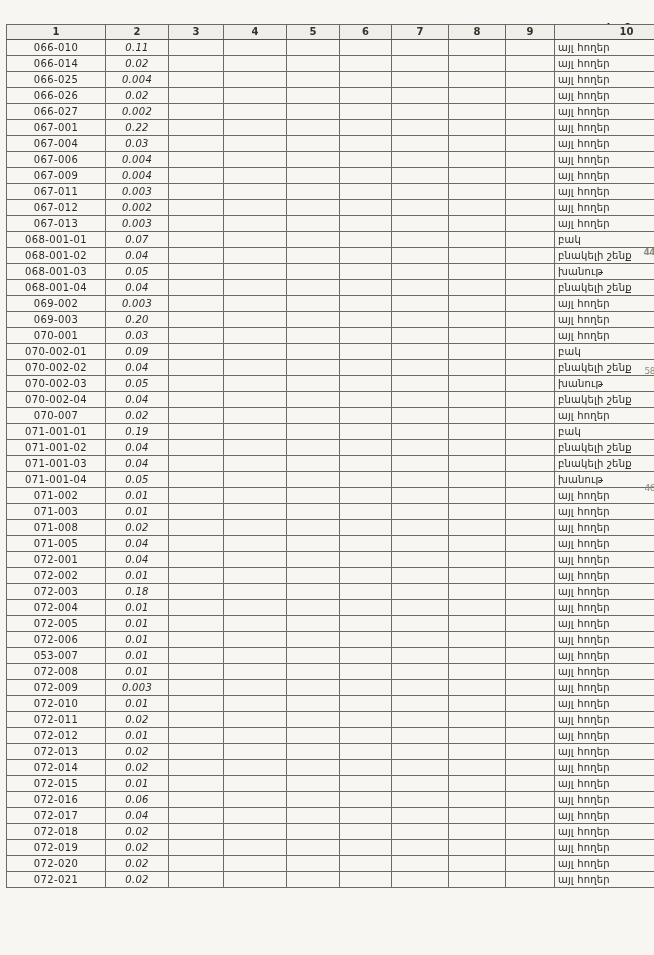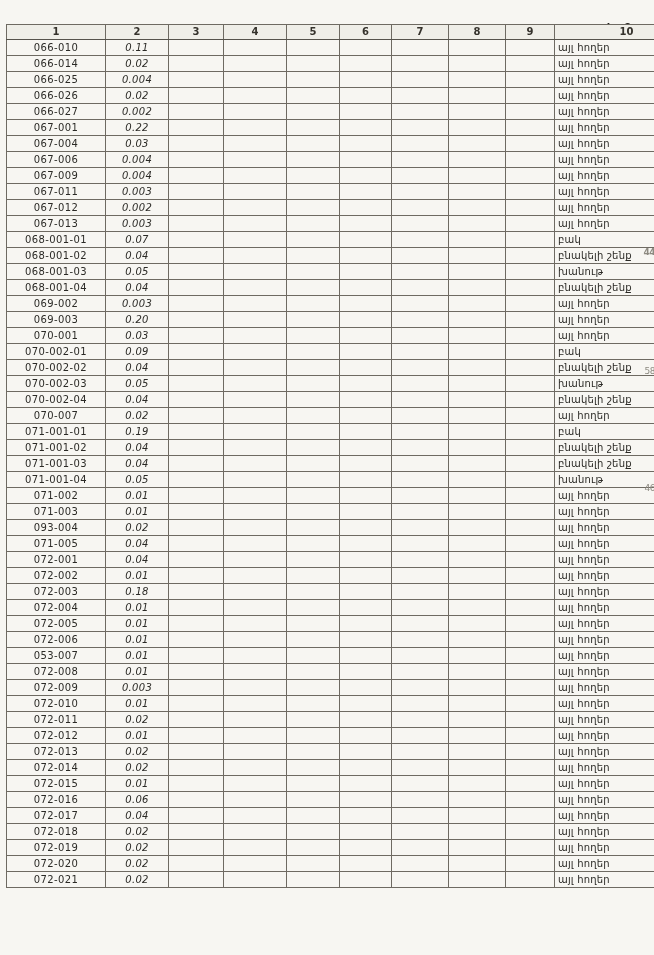--- a/index.html
+++ b/index.html
@@ -475,21 +475,21 @@
           <td class="mid"></td>
           <td class="mid"></td>
           <td class="mid"></td>
           <td class="mid"></td>
           <td class="mid"></td>
           <td class="mid"></td>
           <td class="mid"></td>
           <td class="c10">այլ հողեր</td>
         </tr>
         <tr>
-          <td class="c1">093-004</td>
+          <td class="c1">071-008</td>
           <td class="c2">0.02</td>
           <td class="mid"></td>
           <td class="mid"></td>
           <td class="mid"></td>
           <td class="mid"></td>
           <td class="mid"></td>
           <td class="mid"></td>
           <td class="mid"></td>
           <td class="c10">այլ հողեր</td>
         </tr>

